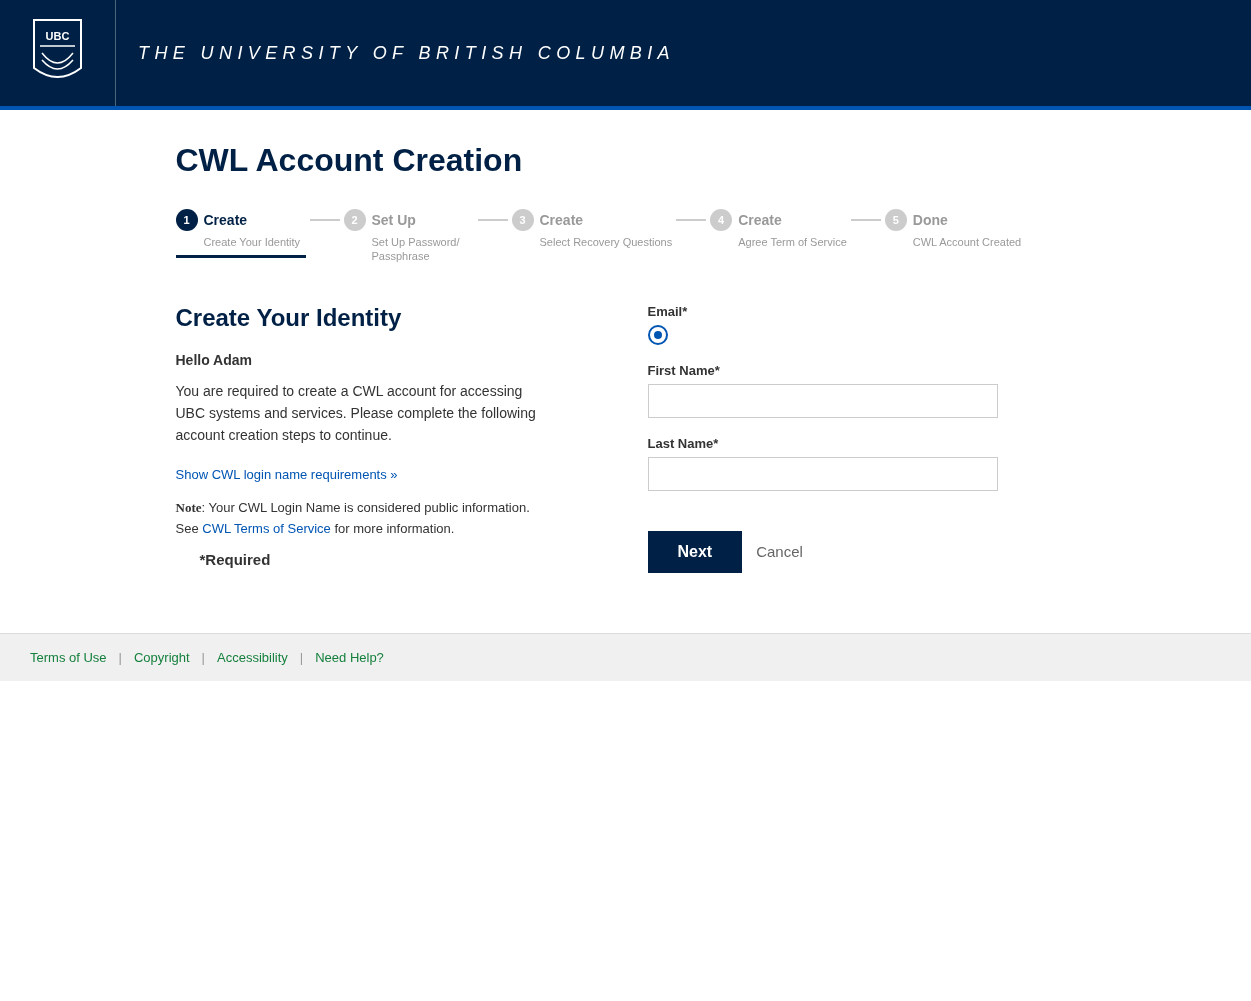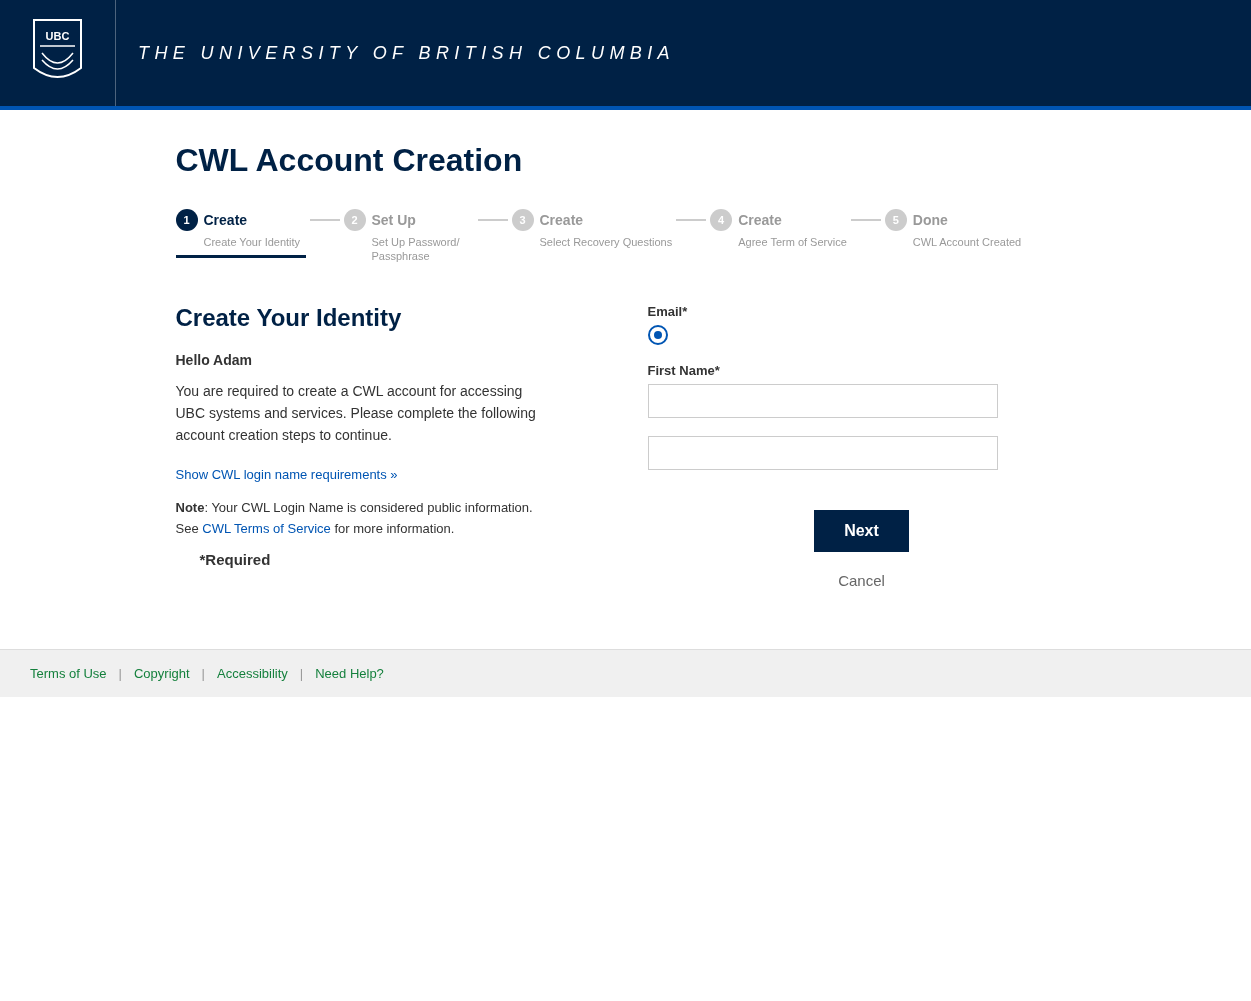--- a/index.html
+++ b/index.html
@@ -155,21 +155,21 @@
       display: block;
       margin-bottom: 16px;
     }
 
     .note-text {
       font-size: 13px;
       color: #333;
       line-height: 1.6;
       margin-bottom: 12px;
     }
-    .note-text .note-bold { font-weight: bold; }
+    .note-text .note-bold { font-weight: bold; font-family: Liberation Serif, serif; }
     .note-text a { color: #0055b3; text-decoration: none; }
 
     .required-note {
       font-size: 15px;
       color: #333;
       font-weight: bold;
       margin-left: 24px;
     }
 
     
@@ -216,23 +216,22 @@
       color: #666;
       margin-top: 3px;
       max-width: 350px;
     }
     .field-hint.top { margin-bottom: 5px; margin-top: 0; }
 
     
     .button-row {
       display: flex;
       align-items: center;
-      gap: 20px;
+      gap: 14px;
       margin-top: 40px;
-      flex-direction: column;
     }
     .btn-next {
       background-color: #002145;
       color: #fff;
       border: none;
       padding: 12px 30px;
       font-size: 16px;
       font-weight: bold;
       cursor: pointer;
     }
@@ -368,20 +367,21 @@
           <div class="email-icon-inner"></div>
         </div>
       </div>
 
       <div class="field-group">
         <label class="field-label">First Name*</label>
         <input type="text" class="text-input" value="" style="">
       </div>
 
       <div class="field-group">
+        <label class="field-label">Last Name*</label>
         <input type="text" class="text-input" value="" style="">
       </div>
 
 
       <div class="button-row">
         <button class="btn-next">Next</button>
         <a href="#" class="btn-cancel">Cancel</a>
       </div>
     </div>
   </div>

